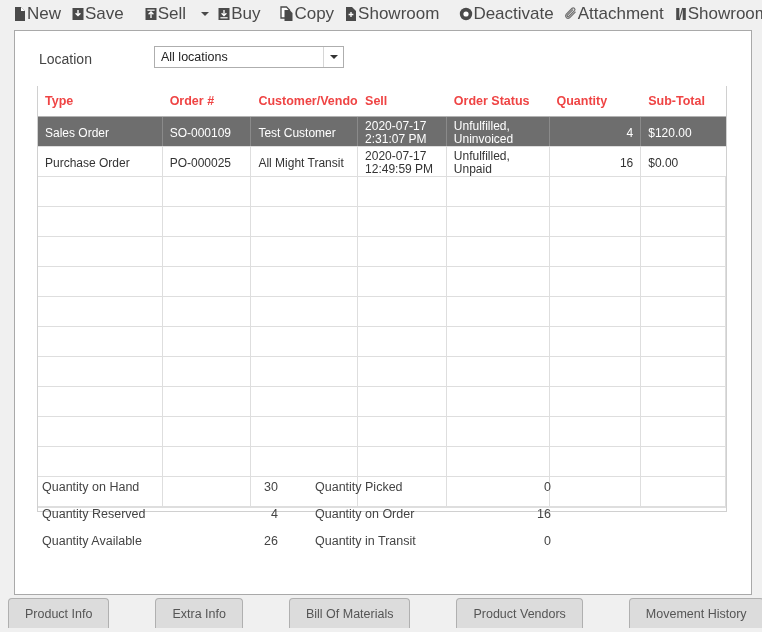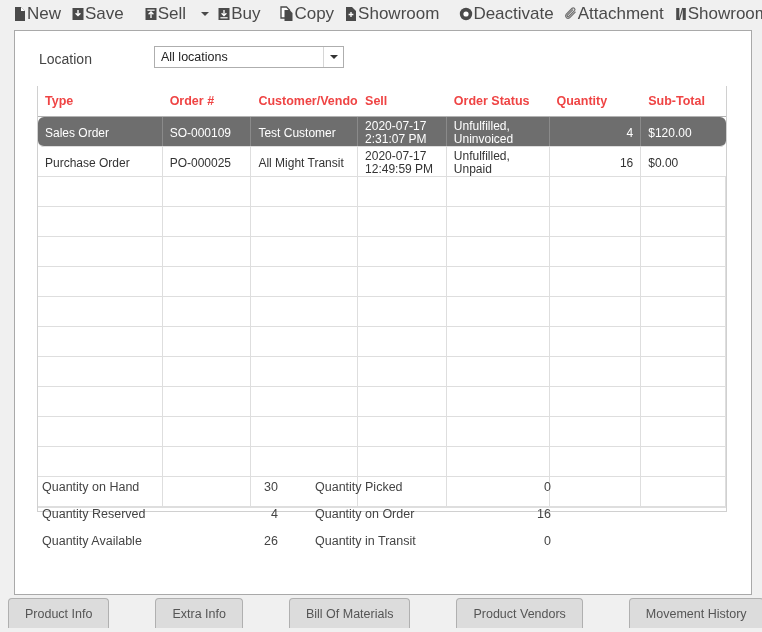--- a/index.html
+++ b/index.html
@@ -157,21 +157,21 @@
     overflow: hidden;
     white-space: nowrap;
     cursor: default;
   }
   .grid-row {
     display: flex;
     border-bottom: 1px solid #dedede;
     height: 29px;
   }
   .grid-row.data-row { height: 29px; }
-  .grid-row.selected { background: #6e6e6e; color: #ffffff; border-radius: 6px; }
+  .grid-row.selected { background: #6e6e6e; color: #ffffff; }
   .grid-row .cell {
     box-sizing: border-box;
     border-right: 1px solid #dedede;
     padding: 3px 6px 0 7px;
     font-size: 12px;
     line-height: 13px;
     overflow: hidden;
     display: flex;
     align-items: center;
     white-space: pre-line;

